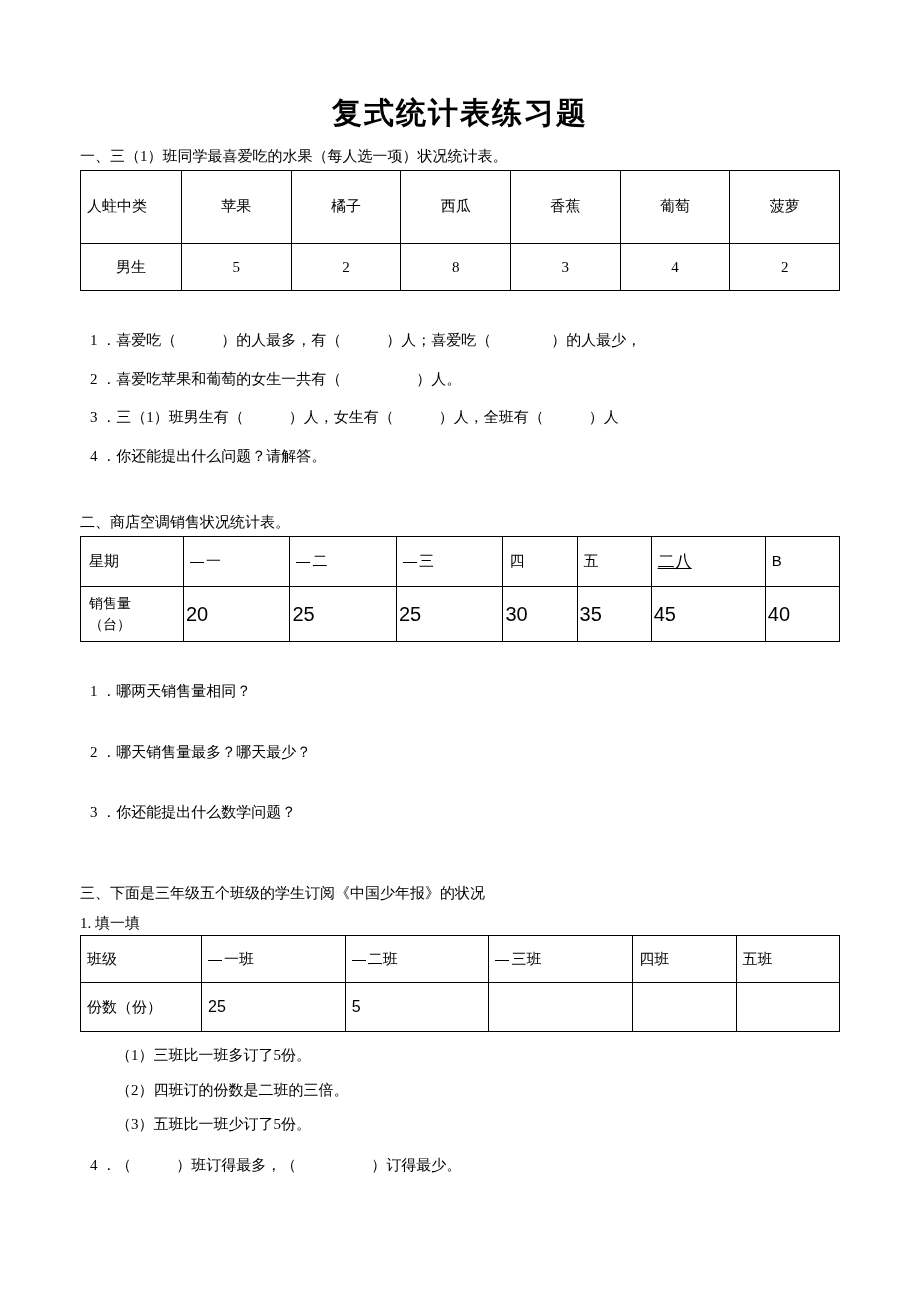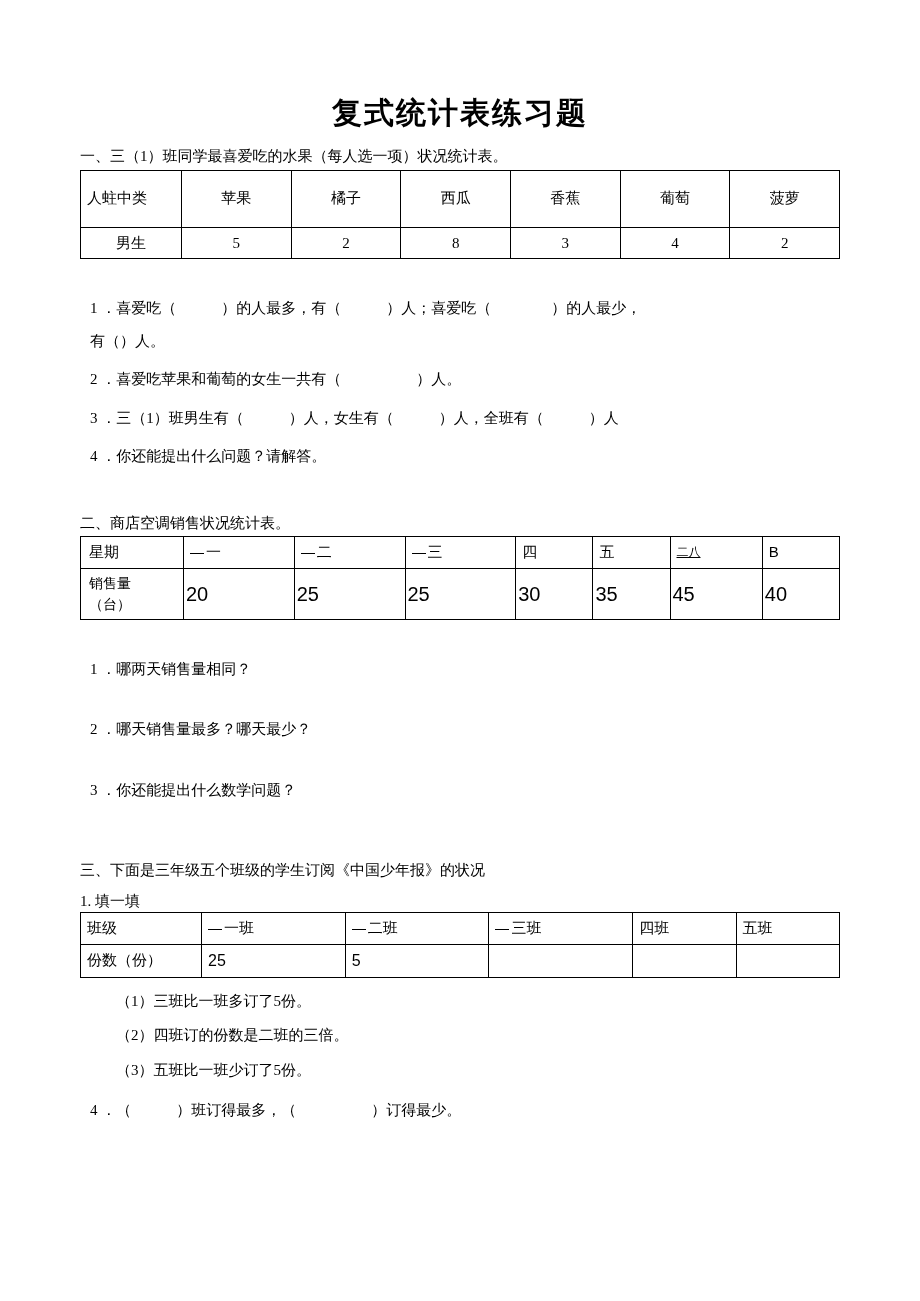--- a/index.html
+++ b/index.html
@@ -25,21 +25,21 @@
     margin-bottom: 2px;
   }
   table {
     border-collapse: collapse;
     width: 100%;
     font-size: 15px;
   }
   td, th {
     border: 1px solid #000;
     text-align: center;
-    padding: 4px 4px;
+    padding: 12px 4px;
     font-weight: normal;
   }
   .t1 .firstcol { width: 90px; text-align: left; padding-left: 6px; vertical-align: top;}
   .t1 .headrow td { height: 48px; vertical-align: middle;}
   .t1 .datacell { height: 18px; }
   .q { margin-top: 16px; margin-bottom: 14px; padding-left: 10px; }
   .t2 td { height: 22px; }
   .t2 .hdrcell { text-align: left; padding-left: 8px; width: 90px;}
   .t2 .daycell { text-align: left; padding-left: 6px;}
   .t2 .valcell { text-align: left; padding-left: 2px; font-family: Arial, sans-serif; font-size:20px;}
@@ -86,39 +86,38 @@
     <td class="datacell">3</td>
     <td class="datacell">4</td>
     <td class="datacell">2</td>
   </tr>
 </tbody>
   </table>
 
 <div class="spacer-md"></div>
 <div class="q">
   <div>1 ．喜爱吃（　　　）的人最多，有（　　　）人；喜爱吃（　　　　）的人最少，</div>
-  <div style="margin-top:10px;">有（）人。</div>
 </div>
 <div class="q">2 ．喜爱吃苹果和葡萄的女生一共有（　　　　　）人。</div>
 <div class="q">3 ．三（1）班男生有（　　　）人，女生有（　　　）人，全班有（　　　）人</div>
 <div class="q">4 ．你还能提出什么问题？请解答。</div>
 
 <div class="spacer-md"></div>
 
 <div class="section-head">二、商店空调销售状况统计表。</div>
 <table class="t2">
   <tbody>
       <tr>
     <td class="hdrcell">星期</td>
     <td class="daycell"><span class="dash"></span><span>一</span></td>
     <td class="daycell"><span class="dash"></span><span>二</span></td>
     <td class="daycell"><span class="dash"></span><span>三</span></td>
     <td class="daycell">四</td>
     <td class="daycell">五</td>
-    <td class="daycell" style="font-size:12px;text-decoration:underline;">二八</td>
+    <td class="daycell" style="font-size:17px;text-decoration:underline;">二八</td>
     <td class="daycell" style="font-family:Arial;">B</td>
   </tr>
   <tr class="row2">
     <td class="first" style="text-align:left;padding:4px 8px;">
       <div>销售量</div>
       <div>（台）</div>
     </td>
     <td class="valcell">20</td>
     <td class="valcell">25</td>
     <td class="valcell">25</td>

